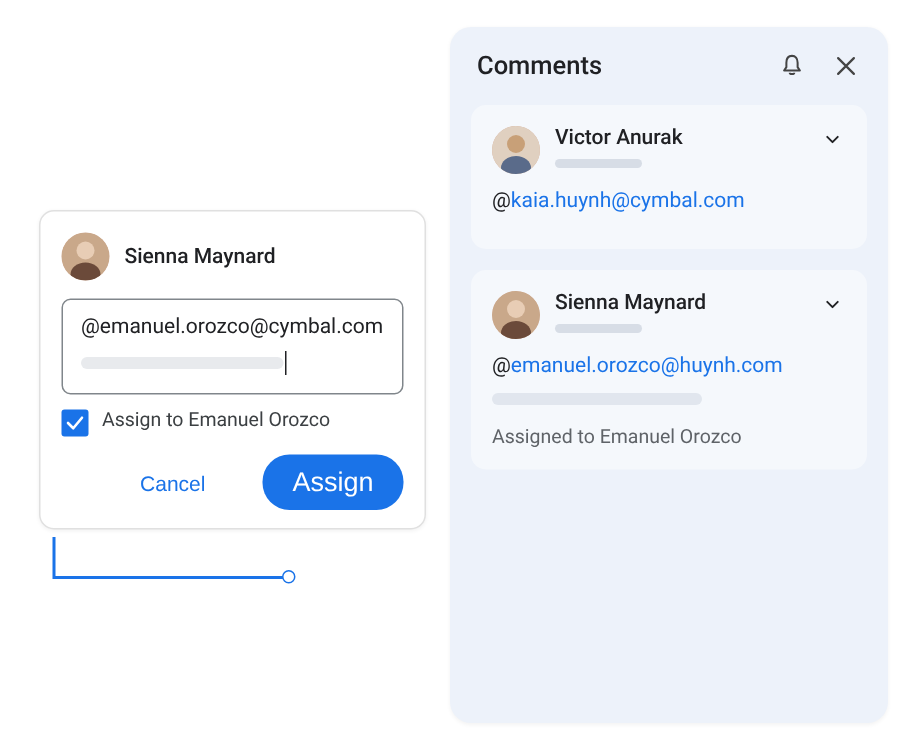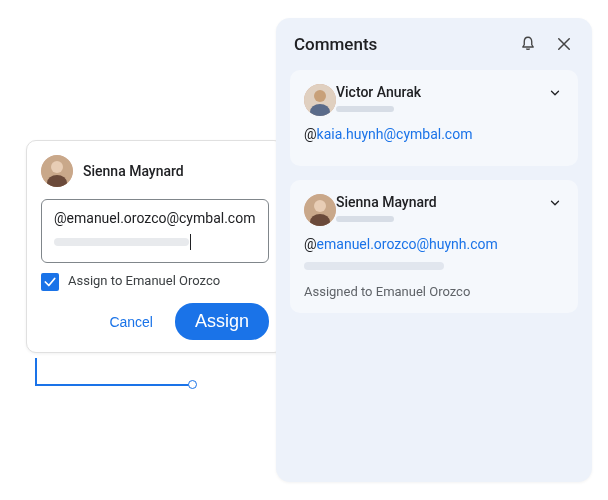--- a/index.html
+++ b/index.html
@@ -85,21 +85,21 @@
     flex-shrink: 0;
   }
   .checkbox svg { width: 14px; height: 14px; }
   .assign-label {
     font-size: 13px;
     color: #3c4043;
   }
   .compose-actions {
     display: flex;
     justify-content: flex-end;
-    gap: 8px;
+    gap: 24px;
   }
   .btn-text {
     background: transparent;
     border: none;
     color: #1a73e8;
     font-size: 14px;
     font-weight: 500;
     padding: 8px 14px;
     border-radius: 18px;
     cursor: pointer;
@@ -126,21 +126,21 @@
     border: 1.5px solid #1a73e8;
     background: #fff;
     border-radius: 50%;
     left: 188px; top: 380px;
   }
 
   .comments-panel {
     position: absolute;
     right: 16px;
     top: 18px;
-    width: 316px;
+    width: 292px;
     height: 464px;
     background: #edf2fa;
     border-radius: 14px;
     padding: 16px 14px;
     box-shadow: 0 1px 3px rgba(0,0,0,0.05);
   }
   .panel-header {
     display: flex;
     align-items: center;
     justify-content: space-between;
@@ -168,20 +168,21 @@
   .icon-btn svg { width: 18px; height: 18px; }
   .comment-card {
     background: #f5f8fc;
     border-radius: 10px;
     padding: 14px 14px 14px 14px;
     margin-bottom: 14px;
   }
   .comment-header {
     display: flex;
     align-items: flex-start;
+    gap: 10px;
     margin-bottom: 10px;
   }
   .comment-name {
     font-size: 14px;
     font-weight: 500;
     color: #202124;
   }
   .comment-meta {
     flex: 1;
   }

